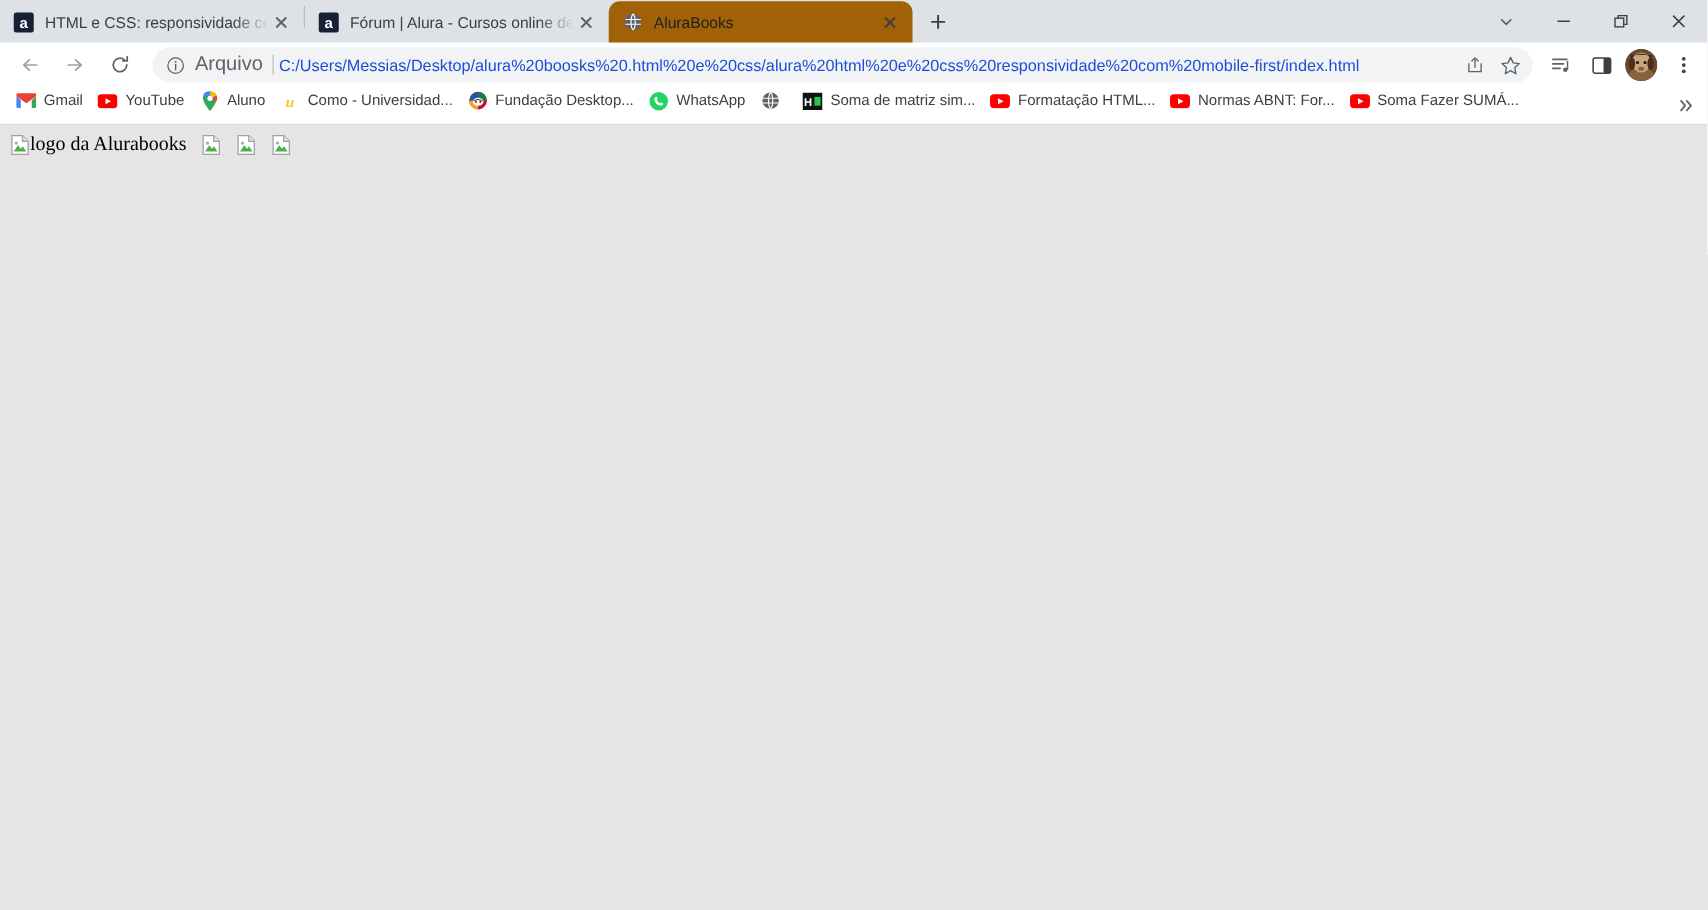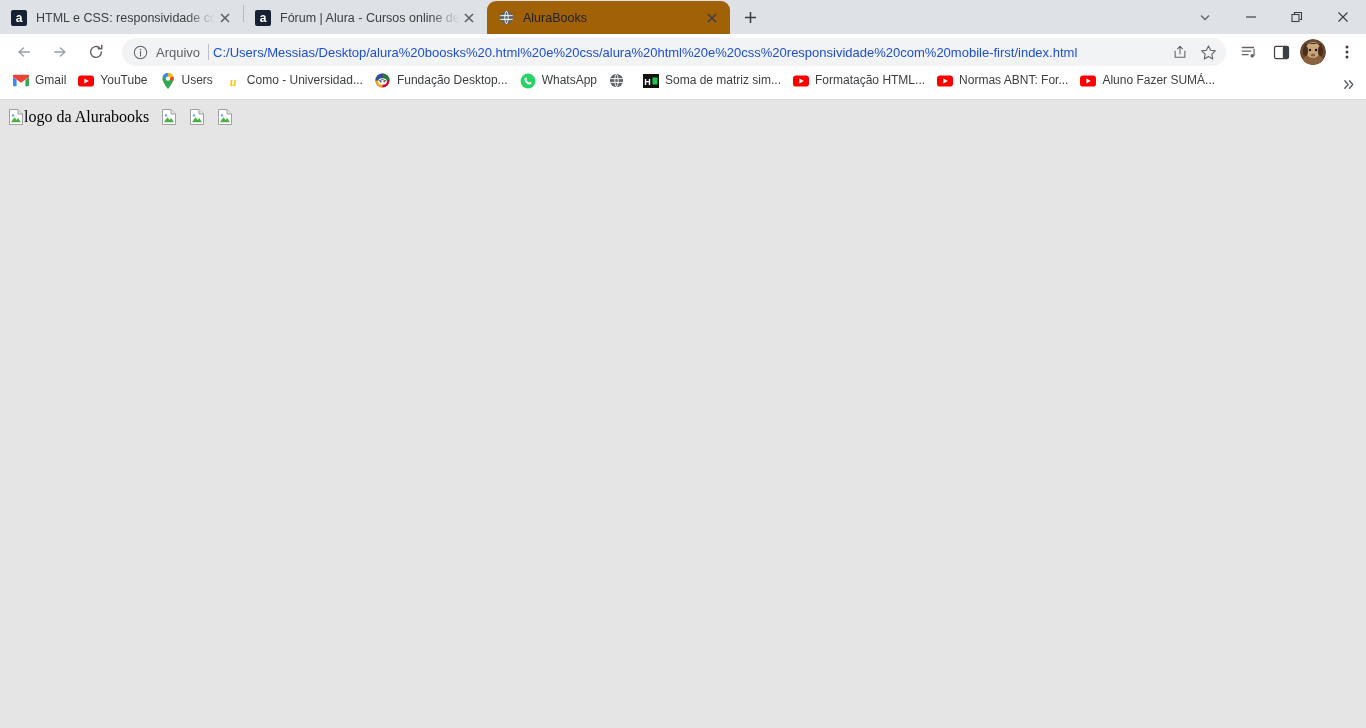--- a/index.html
+++ b/index.html
@@ -118,21 +118,21 @@
     background: #f1f3f4;
     border-radius: 14px;
     display: flex;
     align-items: center;
     margin: 0 6px 0 8px;
     padding: 0 4px 0 9px;
     min-width: 0;
   }
   .omni-info { width: 18px; height: 18px; flex: none; display: flex; align-items: center; justify-content: center; }
   .omni-scheme {
-    font-size: 13px;
+    font-size: 16px;
     color: #5f6368;
     margin: 0 8px 0 7px;
     flex: none;
   }
   .omni-divider {
     width: 1px; height: 16px;
     background: #bdc1c6;
     flex: none;
   }
   .omni-url {
@@ -431,21 +431,21 @@
     <div class="bm">
       <span class="bm-icon">
         <svg width="14" height="16" viewBox="0 0 14 17" aria-hidden="true">
           <path d="M7 17 C7 17 13 9.6 13 6 A6 6 0 1 0 1 6 C1 9.6 7 17 7 17 Z" fill="#34a853"></path>
           <path d="M7 0 A6 6 0 0 1 12.6 3.8 L7.6 7 Z" fill="#fbbc04"></path>
           <path d="M1.2 3.4 A6 6 0 0 1 7 0 L7 6.6 Z" fill="#4285f4"></path>
           <path d="M12.6 3.8 A6 6 0 0 1 12.4 8.6 L7 6 Z" fill="#ea4335"></path>
           <circle cx="7" cy="6" r="2.2" fill="#ffffff"></circle>
         </svg>
       </span>
-      <span class="bm-label">Users</span>
+      <span class="bm-label">Aluno</span>
     </div>
 
     <div class="bm">
       <span class="bm-icon">
         <svg width="16" height="16" viewBox="0 0 16 16" aria-hidden="true">
           <text x="8" y="12.5" font-size="12" font-weight="bold" fill="#f5c518" text-anchor="middle" font-family="Liberation Serif, serif" font-style="italic">u</text>
         </svg>
       </span>
       <span class="bm-label">Como - Universidad...</span>
     </div>
@@ -518,21 +518,21 @@
       <span class="bm-label">Normas ABNT: For...</span>
     </div>
 
     <div class="bm">
       <span class="bm-icon">
         <svg width="17" height="12" viewBox="0 0 20 14" aria-hidden="true">
           <rect x="0" y="0" width="20" height="14" rx="4" fill="#ff0000"></rect>
           <path d="M8 4 L13.5 7 L8 10 Z" fill="#ffffff"></path>
         </svg>
       </span>
-      <span class="bm-label">Aluno Fazer SUMÁ...</span>
+      <span class="bm-label">Soma Fazer SUMÁ...</span>
     </div>
 
     <div class="bm-overflow">
       <svg width="13" height="13" viewBox="0 0 14 14" aria-hidden="true">
         <path d="M2 3 L5.5 7 L2 11 M7 3 L10.5 7 L7 11" stroke="#5f6368" stroke-width="1.6" fill="none" stroke-linecap="round" stroke-linejoin="round"></path>
       </svg>
     </div>
   </div>
 
   <div class="viewport">

